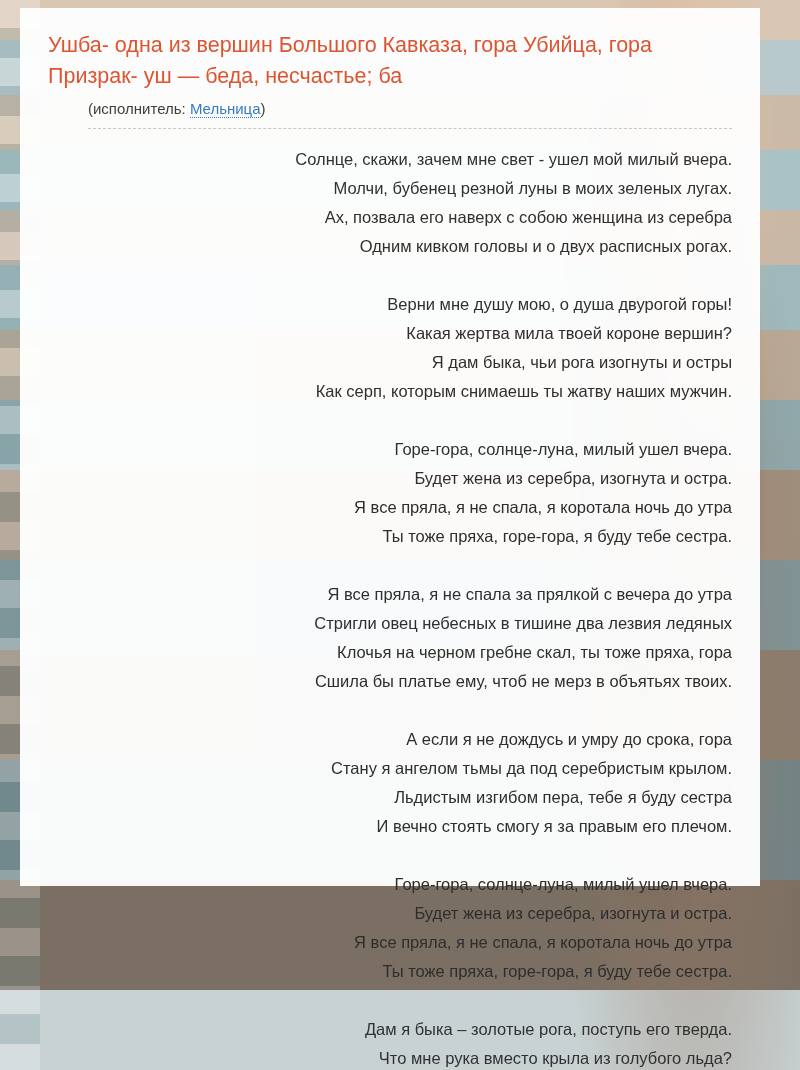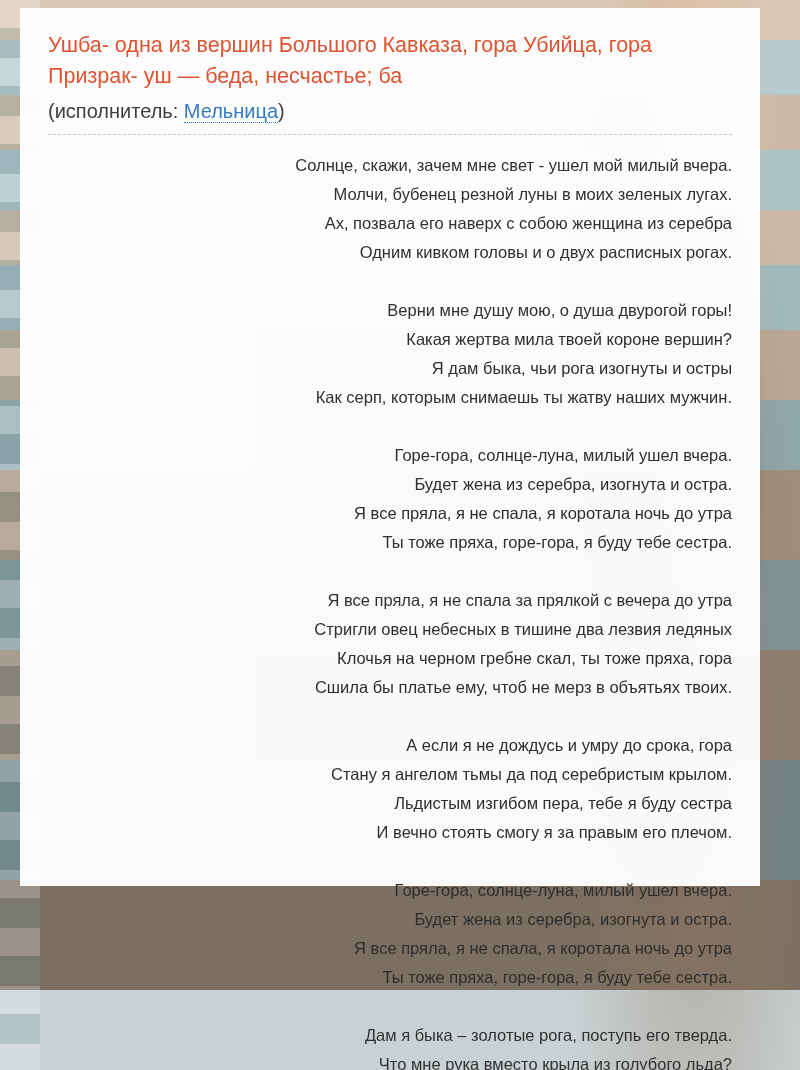--- a/index.html
+++ b/index.html
@@ -77,25 +77,26 @@
 
   .song-title {
     color: #e0502a;
     font-size: 21.5px;
     line-height: 31px;
     font-weight: normal;
     margin: 0 0 8px 0;
   }
 
   .artist-line {
-    font-size: 20px;
+    font-size: 15px;
     color: #3a3a3a;
     padding-bottom: 11px;
     border-bottom: 1px dashed #c8c8c8;
     margin-bottom: 16px;
+    margin-left: 40px;
   }
   .artist-link {
     color: #2f79c4;
     text-decoration: none;
     border-bottom: 1px dotted #2f79c4;
   }
 
   .lyrics {
     font-size: 16.5px;
     line-height: 29px;

